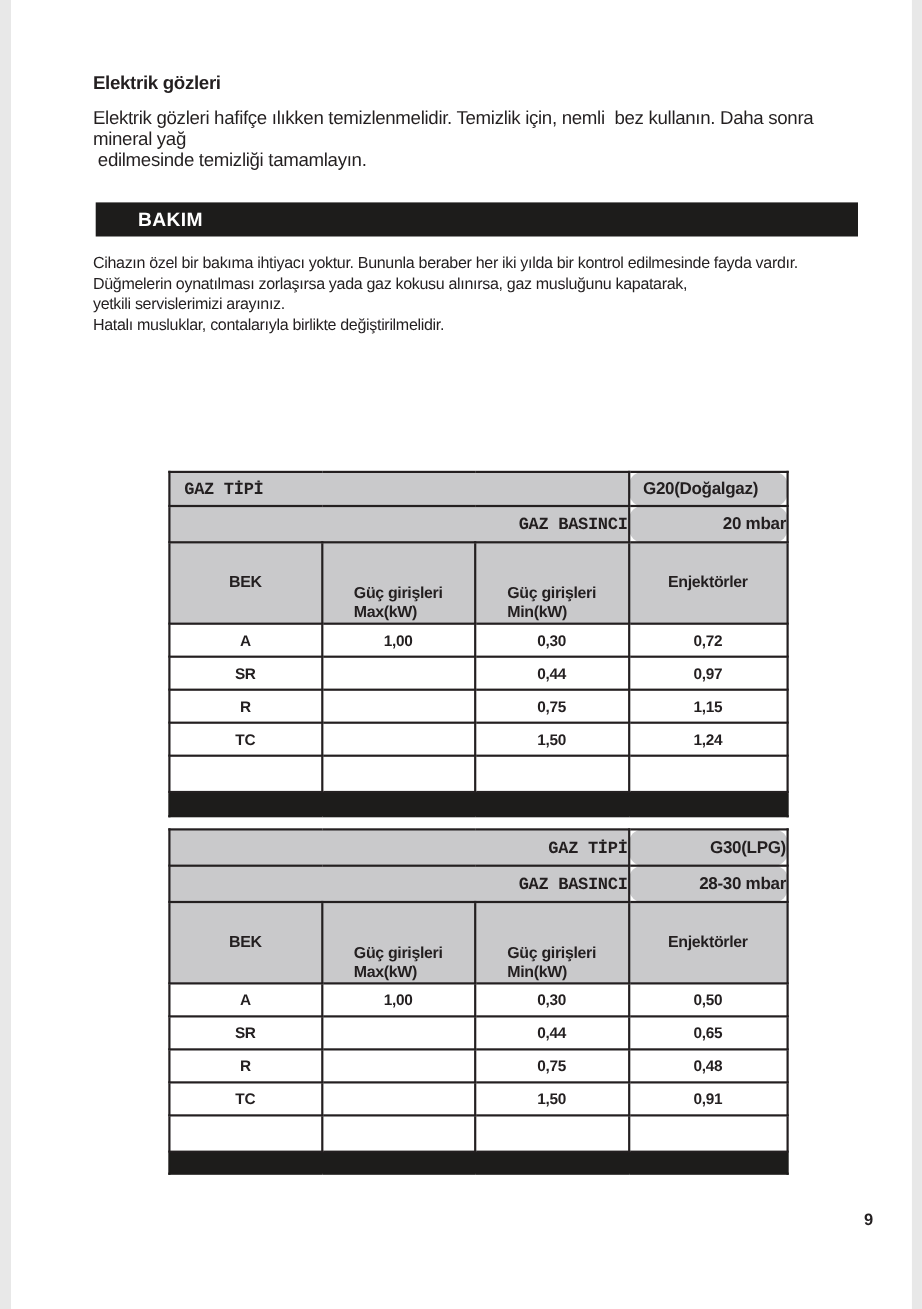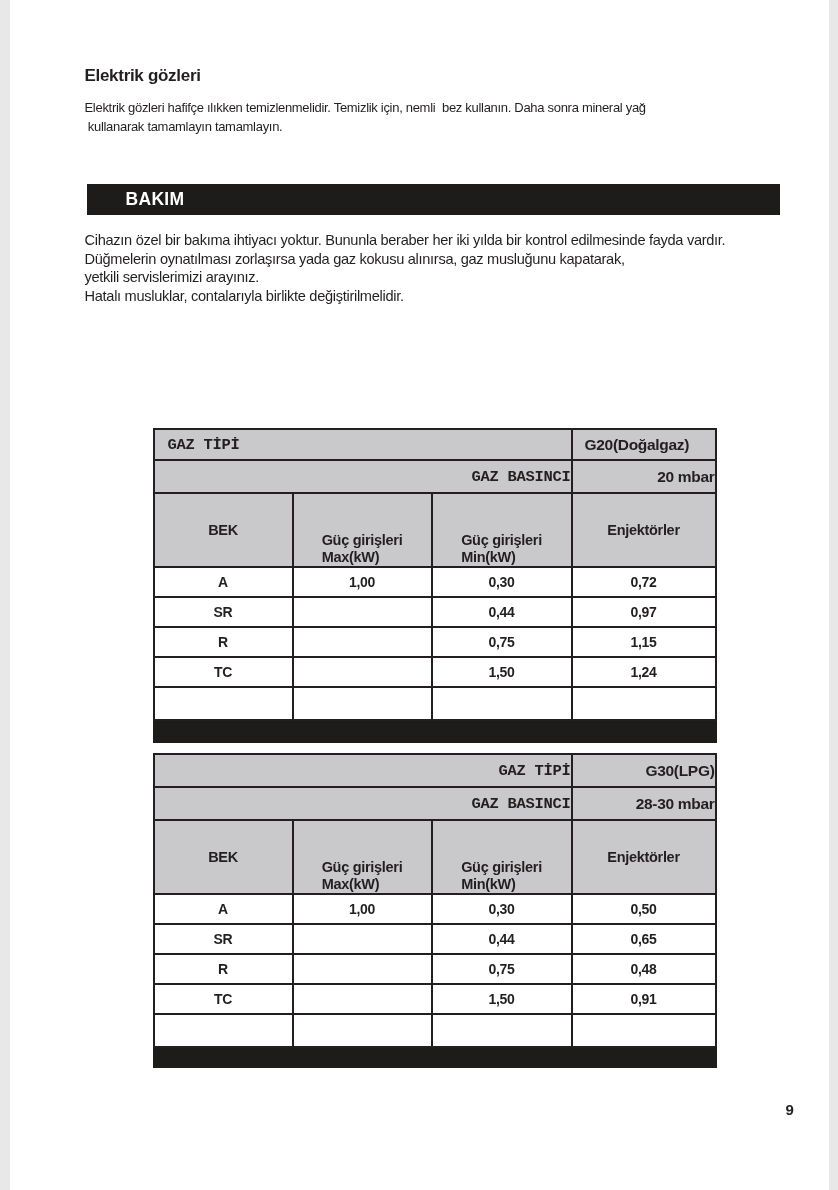--- a/index.html
+++ b/index.html
@@ -19,21 +19,21 @@
     color:var(--ink);
     letter-spacing:-0.3px;
     overflow:hidden;
   }
   .section-heading{
     position:absolute;left:75px;top:66px;
     font-size:17px;font-weight:bold;
   }
   .intro-para{
     position:absolute;left:75px;top:98px;width:710px;
-    font-size:13px;line-height:19px;
+    font-size:17px;line-height:19px;
   }
   .pre{white-space:pre-wrap;}
   .bakim-bar{
     position:absolute;left:77px;top:184px;width:693px;height:31px;
     background:var(--bar-bg);
     display:flex;align-items:center;
   }
   .bakim-title{
     color:#ffffff;font-size:17.5px;font-weight:bold;
     padding-left:39px;letter-spacing:0.3px;
@@ -56,20 +56,21 @@
   td.span-label{
     background:var(--table-header-bg);
     text-align:left;padding-left:13px;
     font-size:15.5px;
     font-family:Liberation Mono, monospace;
   }
   td.span-value{
     background:var(--table-header-bg);
     text-align:left;padding-left:12px;
     font-size:15.5px;
+    border-radius:12px;
   }
   td.col-head{
     background:var(--table-header-bg);
     text-align:center;font-size:14.5px;
   }
   .two-line{display:inline-block;text-align:left;line-height:17px;margin-top:38px;}
   td.cell{
     background:#ffffff;text-align:center;font-size:14px;
   }
   tr.r-type td{height:31px;}
@@ -87,21 +88,21 @@
 </style>
 </head>
 <body>
 
 <div class="page">
 
   <div class="section-heading">Elektrik gözleri</div>
 
   <div class="intro-para">
     <div class="pre">Elektrik gözleri hafifçe ılıkken temizlenmelidir. Temizlik için, nemli  bez kullanın. Daha sonra mineral yağ</div>
-    <div class="pre"> kullanarak tamamlayın tamamlayın.</div>
+    <div class="pre"> edilmesinde temizliği tamamlayın.</div>
   </div>
 
   <div class="bakim-bar">
     <span class="bakim-title">BAKIM</span>
   </div>
 
   <div class="maint-para">
     <div class="pre">Cihazın özel bir bakıma ihtiyacı yoktur. Bununla beraber her iki yılda bir kontrol edilmesinde fayda vardır.</div>
     <div class="pre">Düğmelerin oynatılması zorlaşırsa yada gaz kokusu alınırsa, gaz musluğunu kapatarak,</div>
     <div class="pre">yetkili servislerimizi arayınız.</div>

